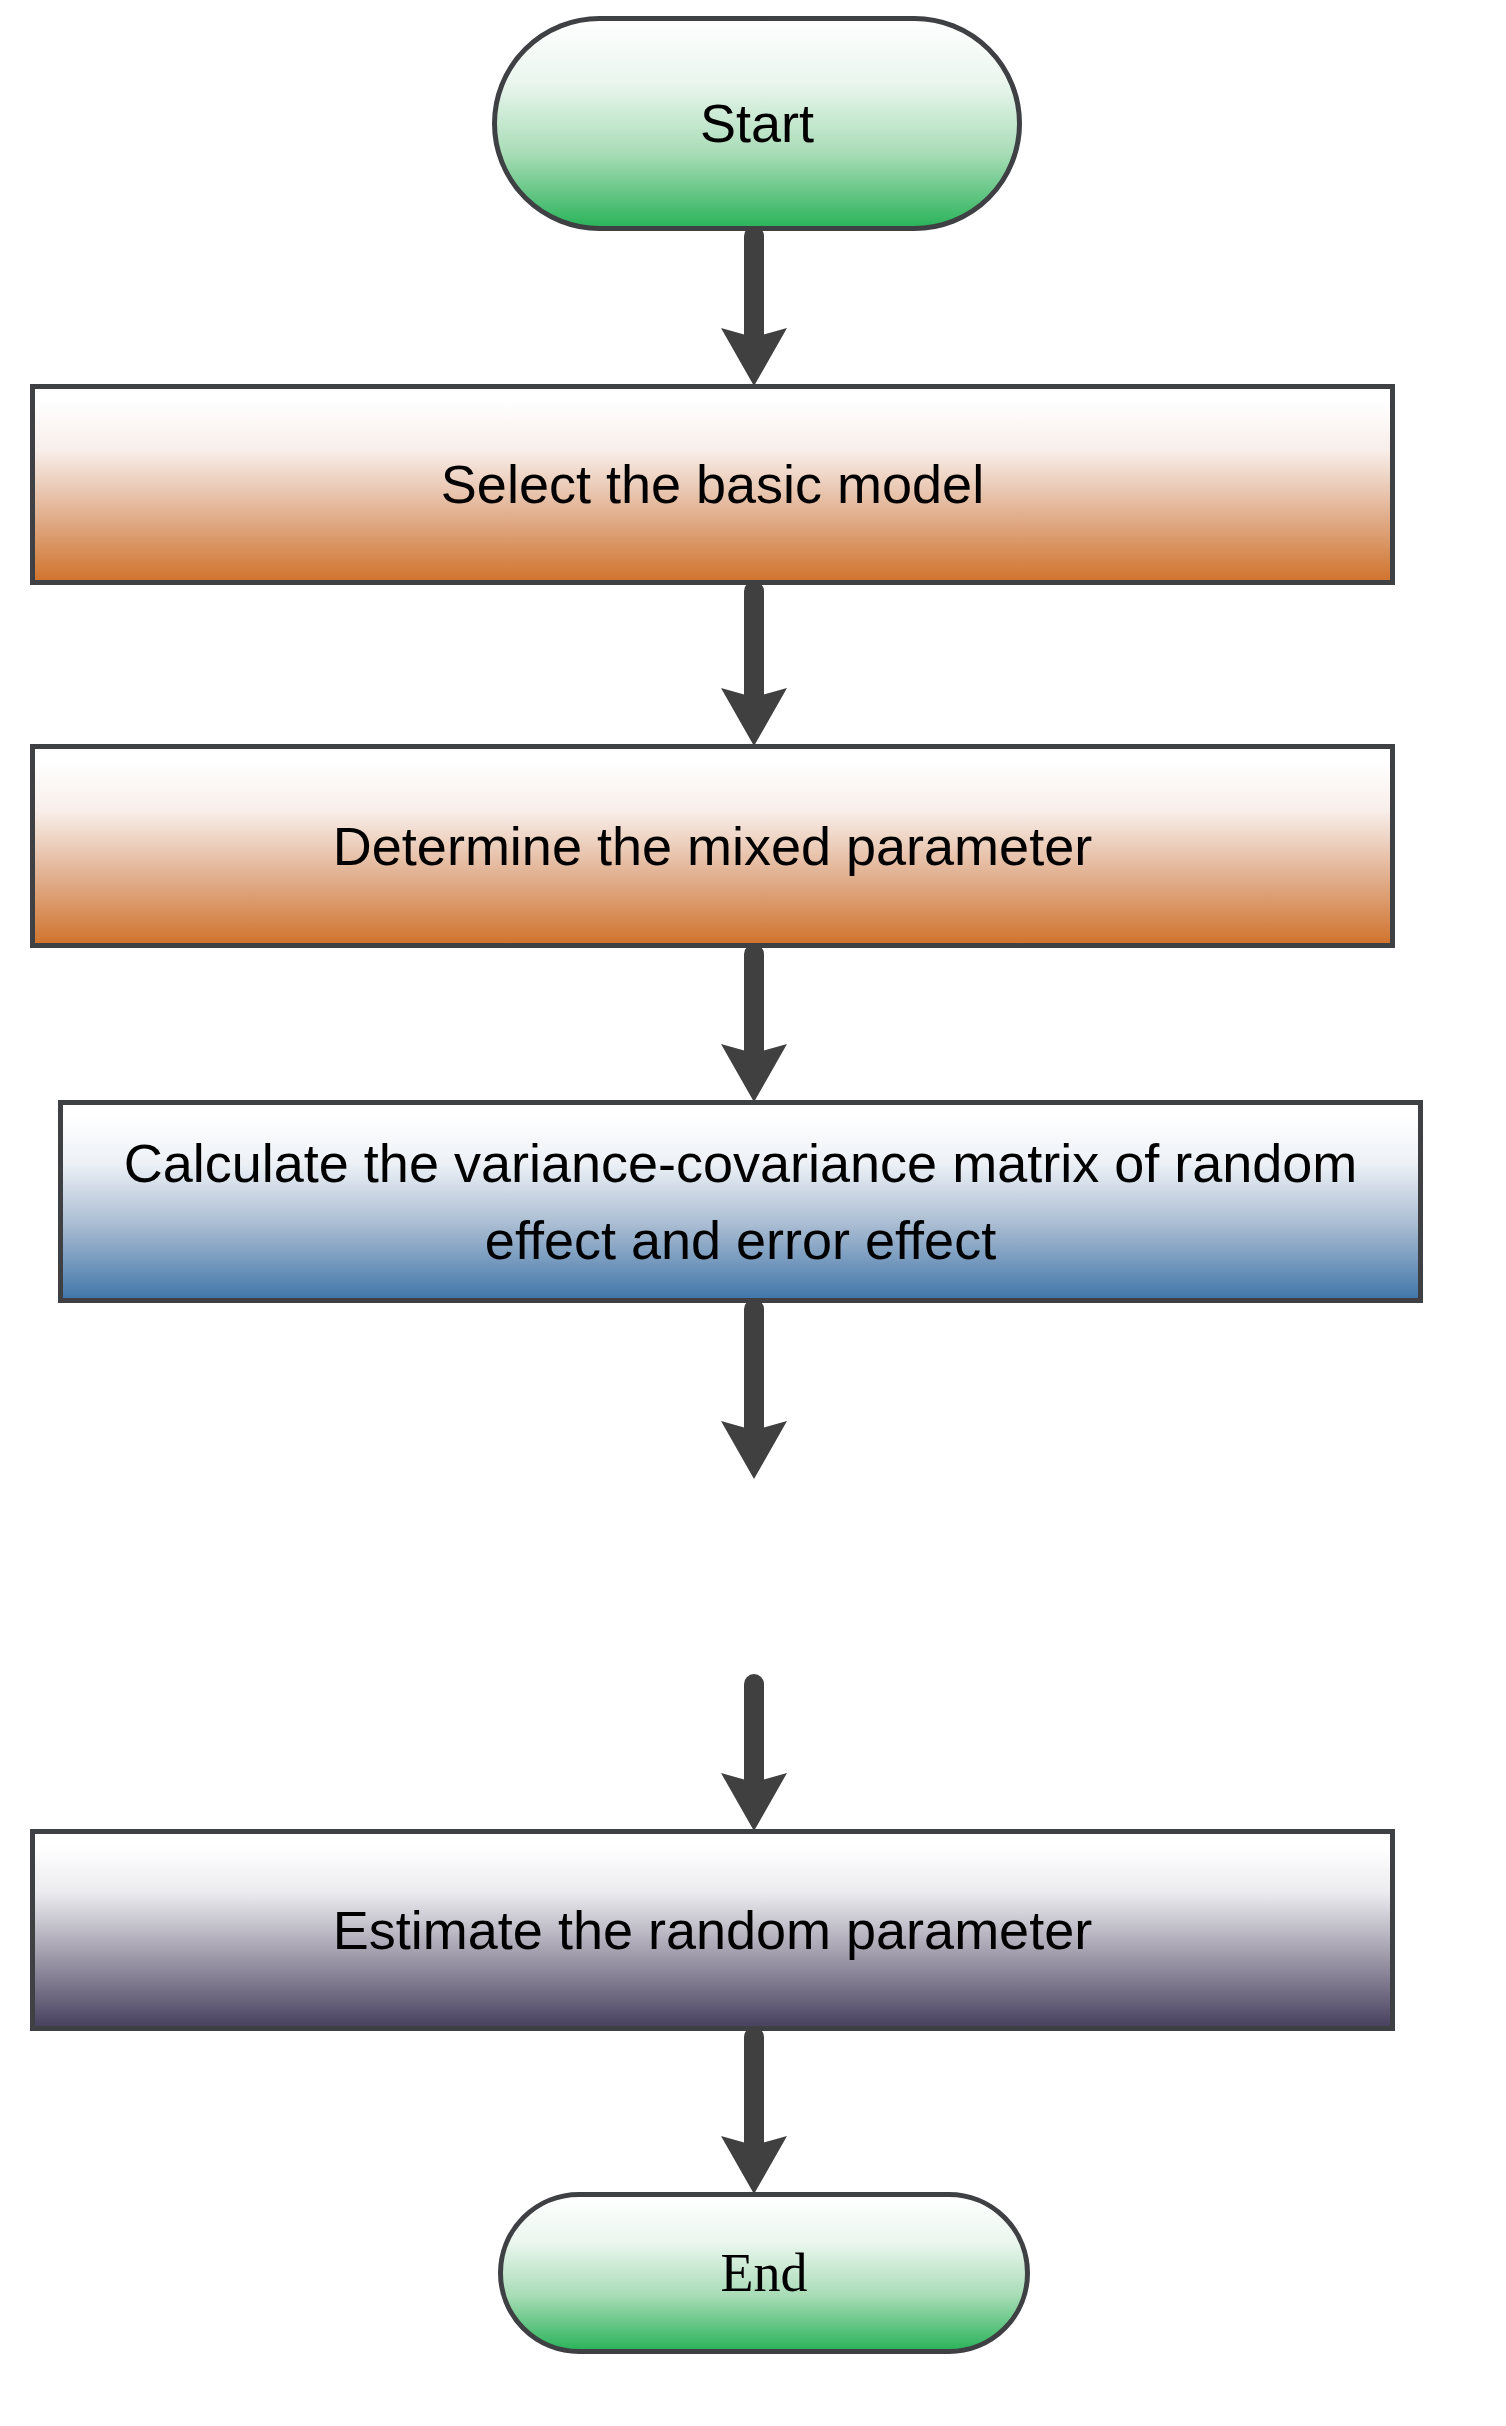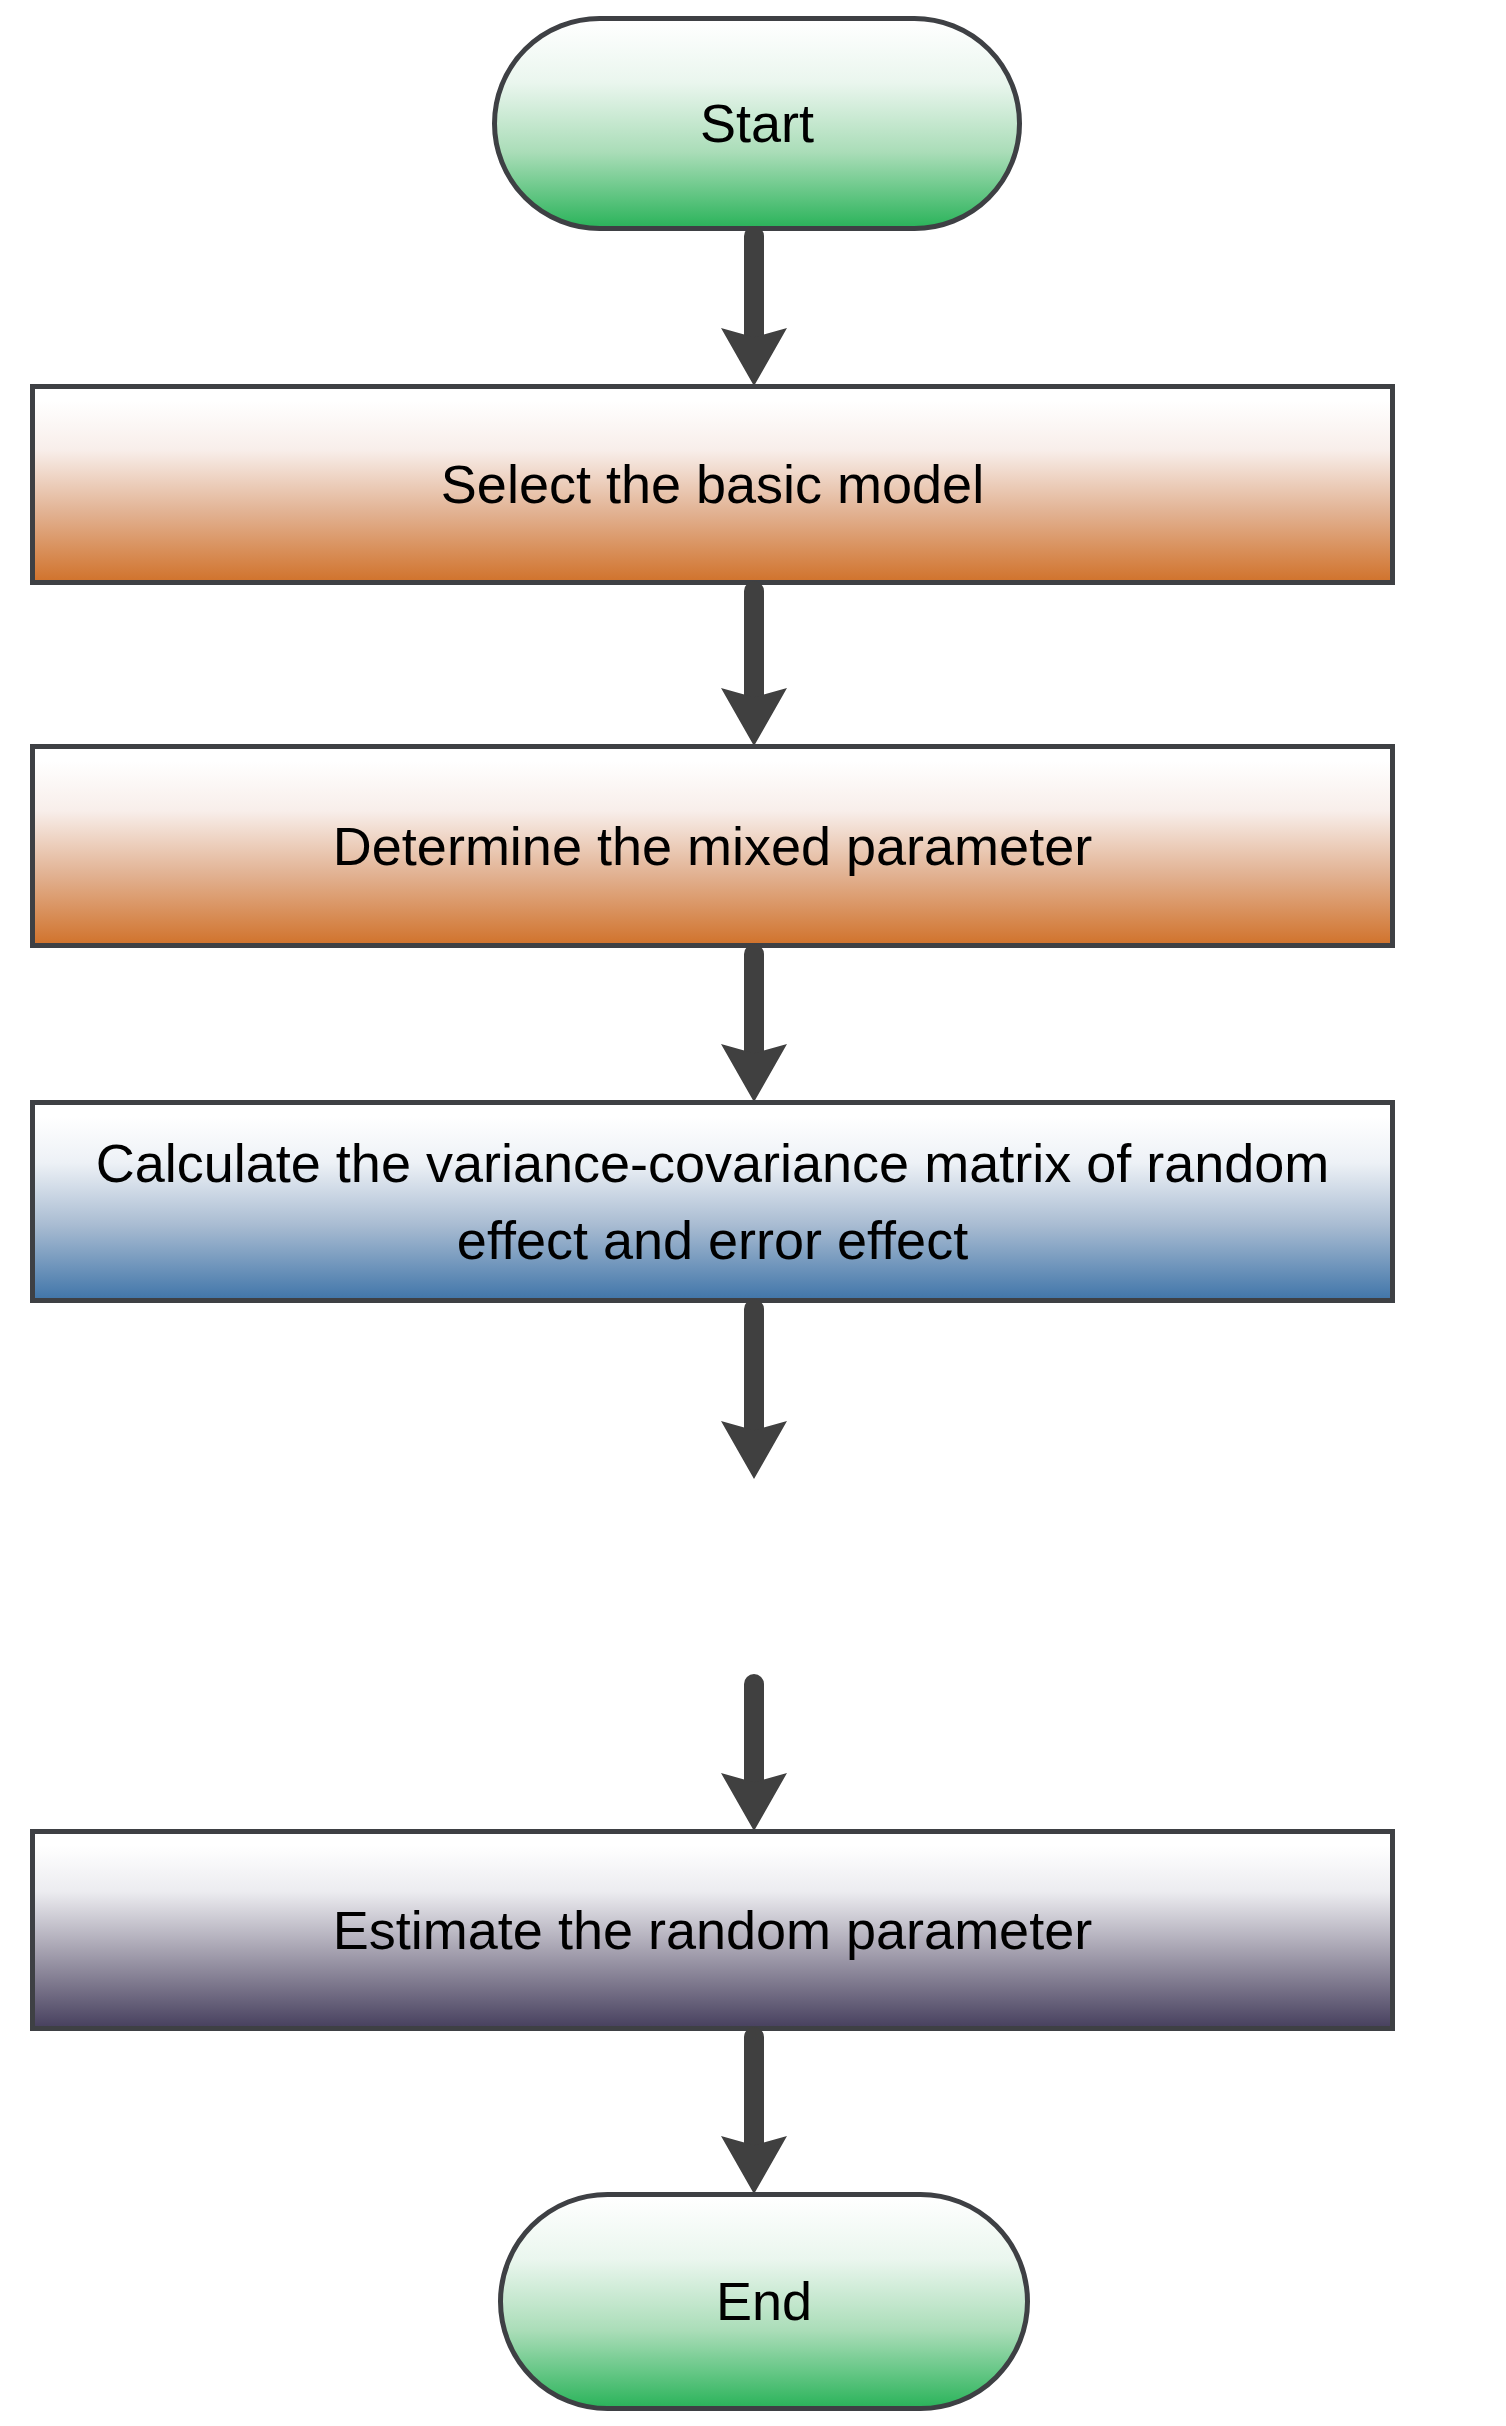--- a/index.html
+++ b/index.html
@@ -33,27 +33,28 @@
   .process {
     left: 30px;
     width: 1365px;
     padding: 12px 24px;
   }
   .process.orange {
     background: linear-gradient(180deg, #ffffff 6%, #f8eeea 32%, #e2b394 64%, #d1742e 100%);
   }
   .process.blue {
     background: linear-gradient(180deg, #ffffff 6%, #edf1f6 30%, #a9bcd2 62%, #4377aa 100%);
+    margin-left: 28px;
   }
   .process.dark {
     background: linear-gradient(180deg, #ffffff 6%, #ececf0 30%, #a39fae 62%, #494260 100%);
     align-items: center;
   }
   #n-start { left: 492px; top: 16px;  width: 530px; height: 215px; border-radius: 110px; }
-  #n-end   { left: 498px; top: 2192px; width: 532px; height: 219px; border-radius: 112px; }
+  #n-end   { left: 498px; top: 2192px; width: 532px; height: 162px; border-radius: 112px; font-family: Liberation Serif, serif; }
   #b1 { top: 384px;  height: 201px; }
   #b2 { top: 744px;  height: 204px; }
   #b3 { top: 1100px; height: 203px; }
   #b4 { top: 1477px; height: 201px; }
   #b5 { top: 1829px; height: 202px; }
 
   .arrow {
     position: absolute;
     left: 721px;
     width: 66px;

